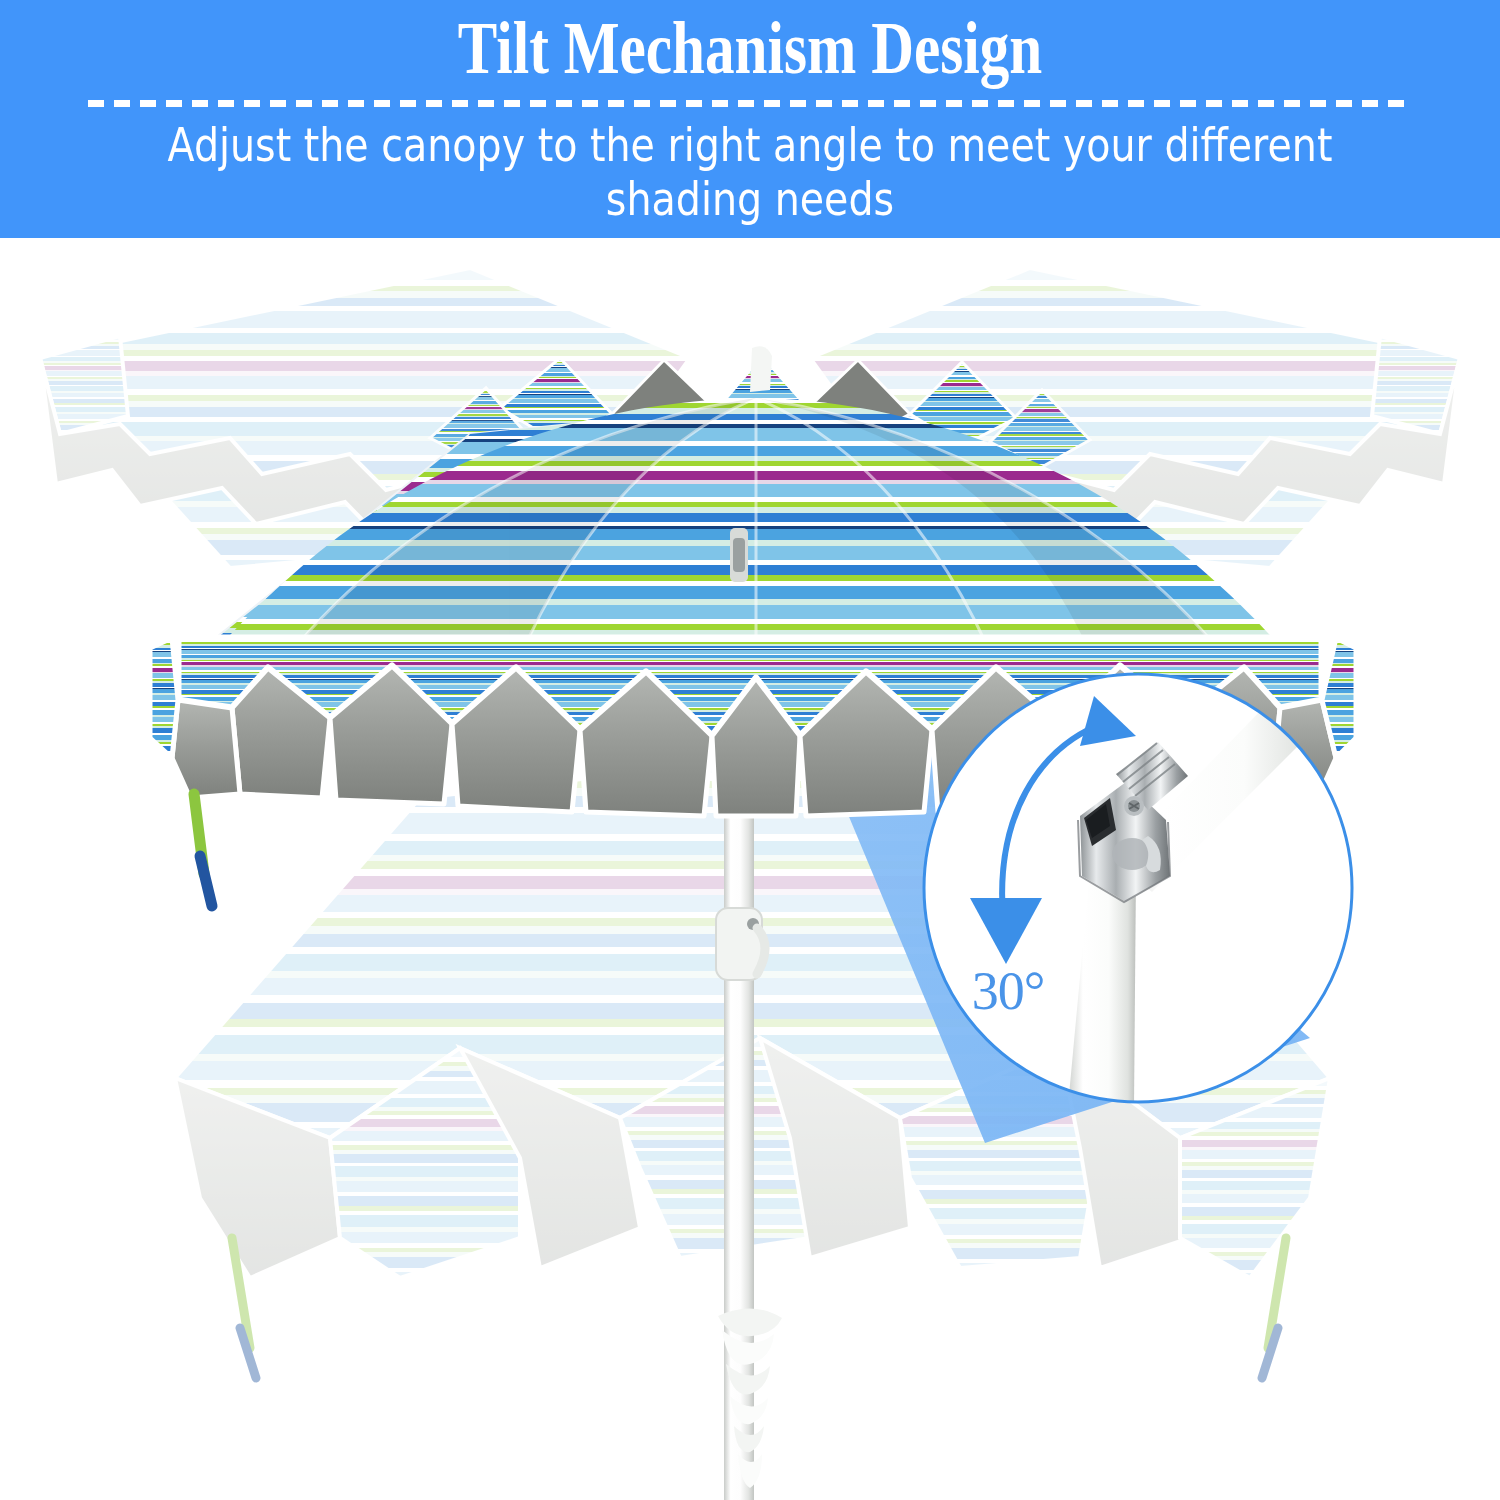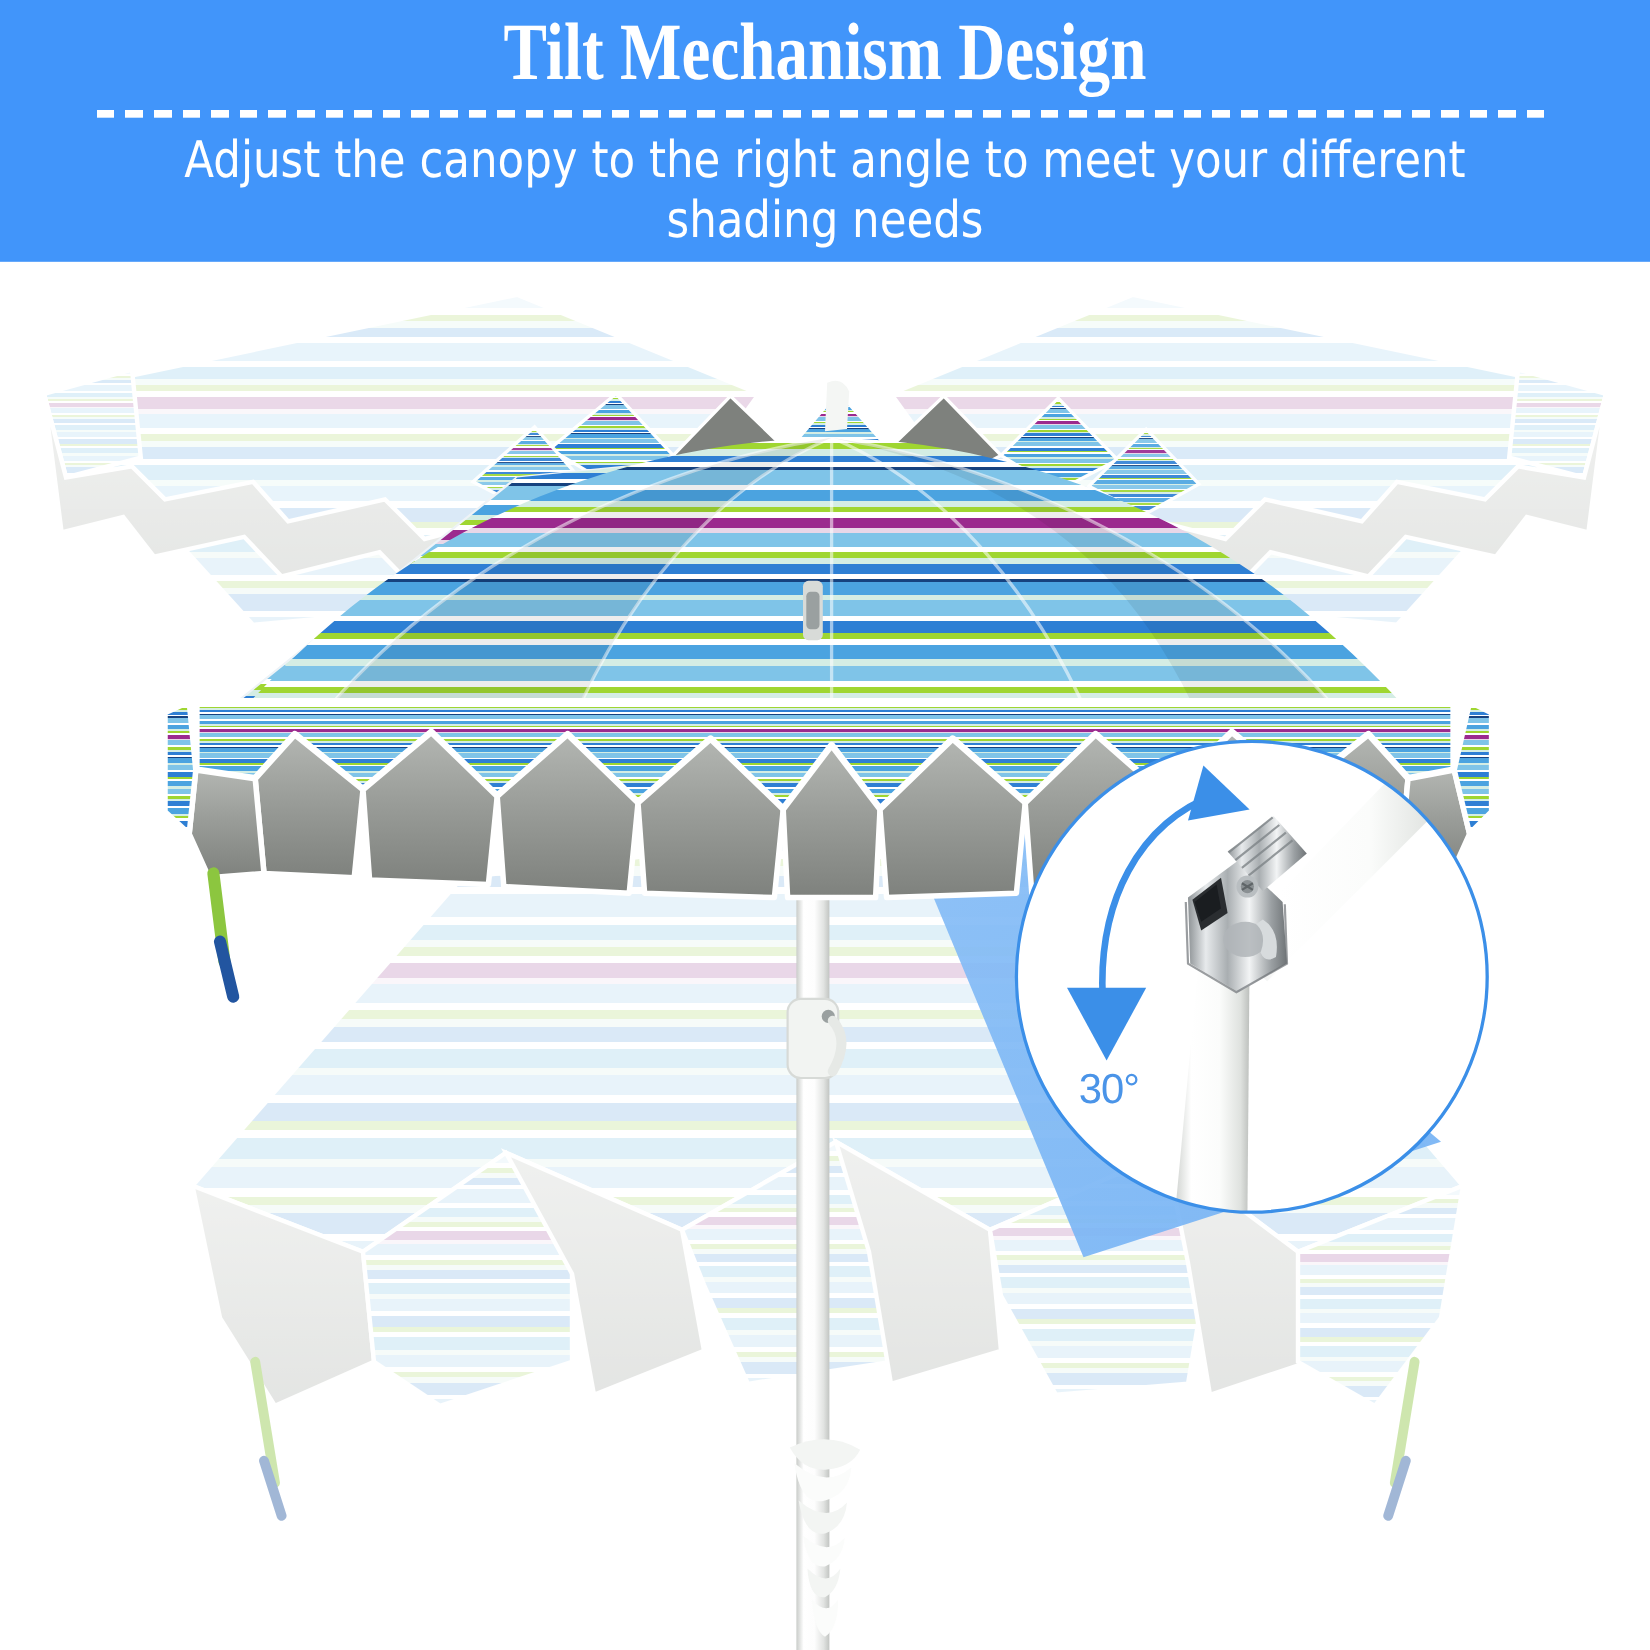--- a/index.html
+++ b/index.html
@@ -51,23 +51,23 @@
   .art{position:absolute;left:0;top:238px;width:1500px;height:1262px;}
   .art svg{display:block;width:1500px;height:1262px;}
 
   
   .callout{
     position:absolute;left:920px;top:670px;width:436px;height:436px;
   }
   .callout svg{display:block;width:436px;height:436px;}
   .deg-label{
     position:absolute;left:18px;top:292px;width:140px;
-    font-family:Liberation Sans, sans-serif;
+    font-family:Liberation Serif, serif;
     font-weight:400;
-    font-size:38px;
+    font-size:54px;
     line-height:58px;
     color:#4a94e8;
     text-align:center;
     letter-spacing:-1px;
   }
 </style>
 </head>
 <body>
 
 <div id="stage">

